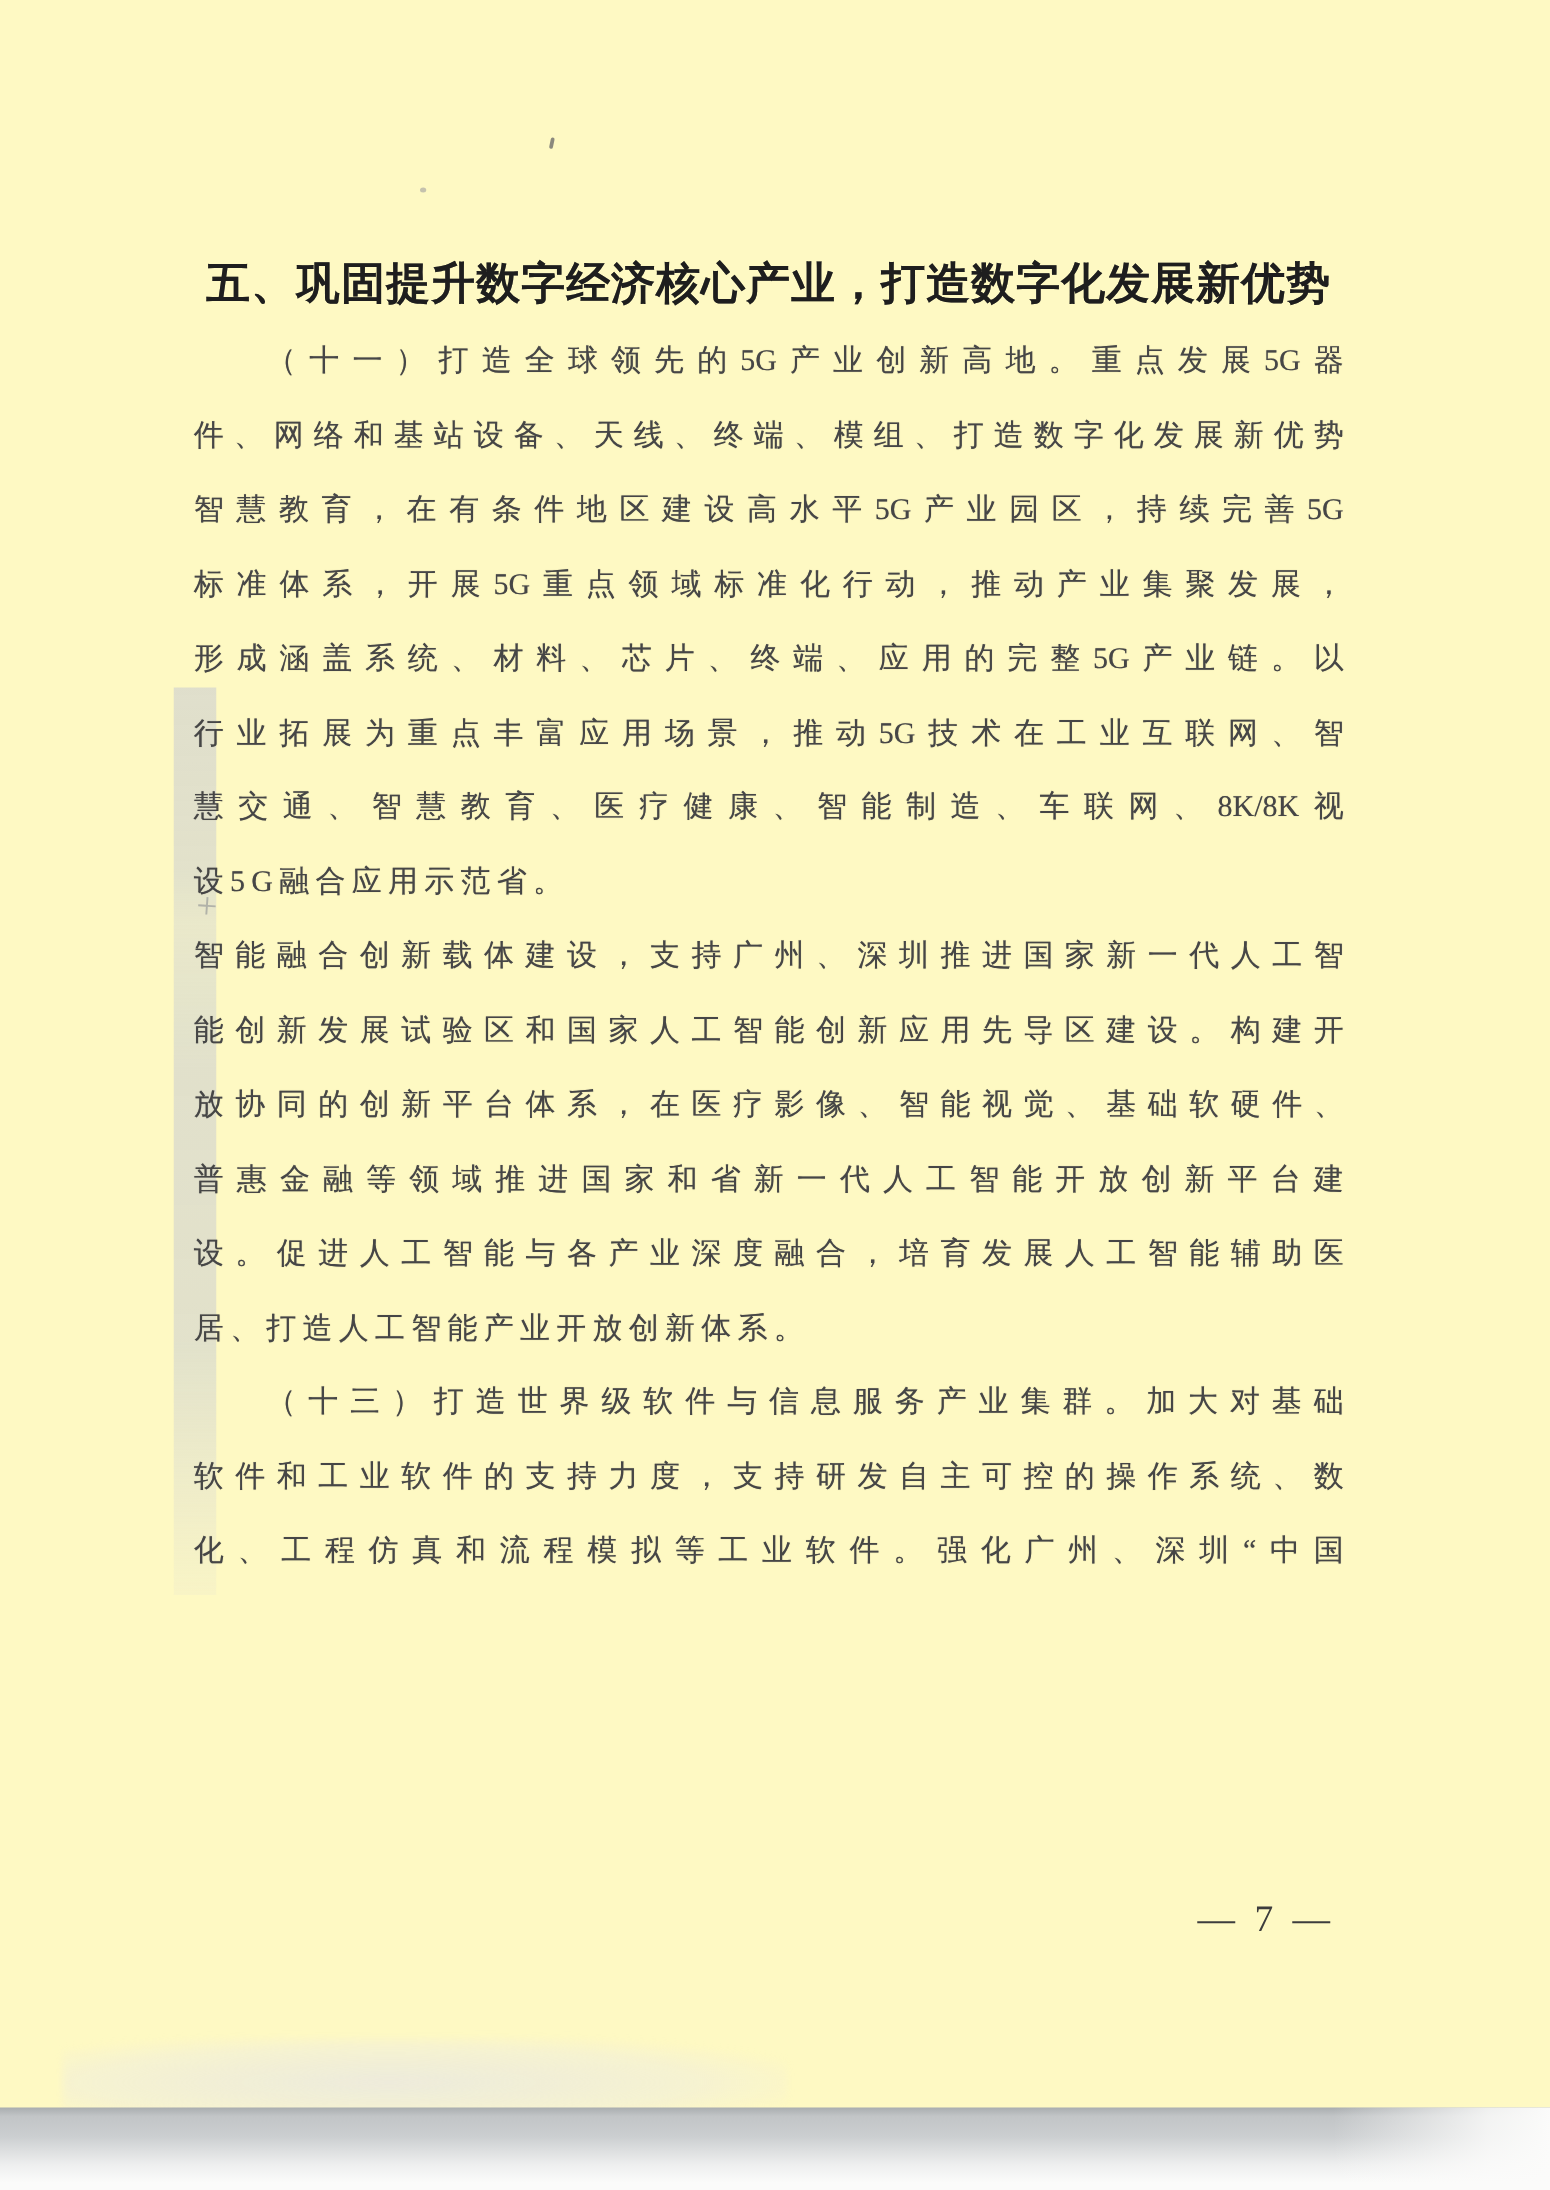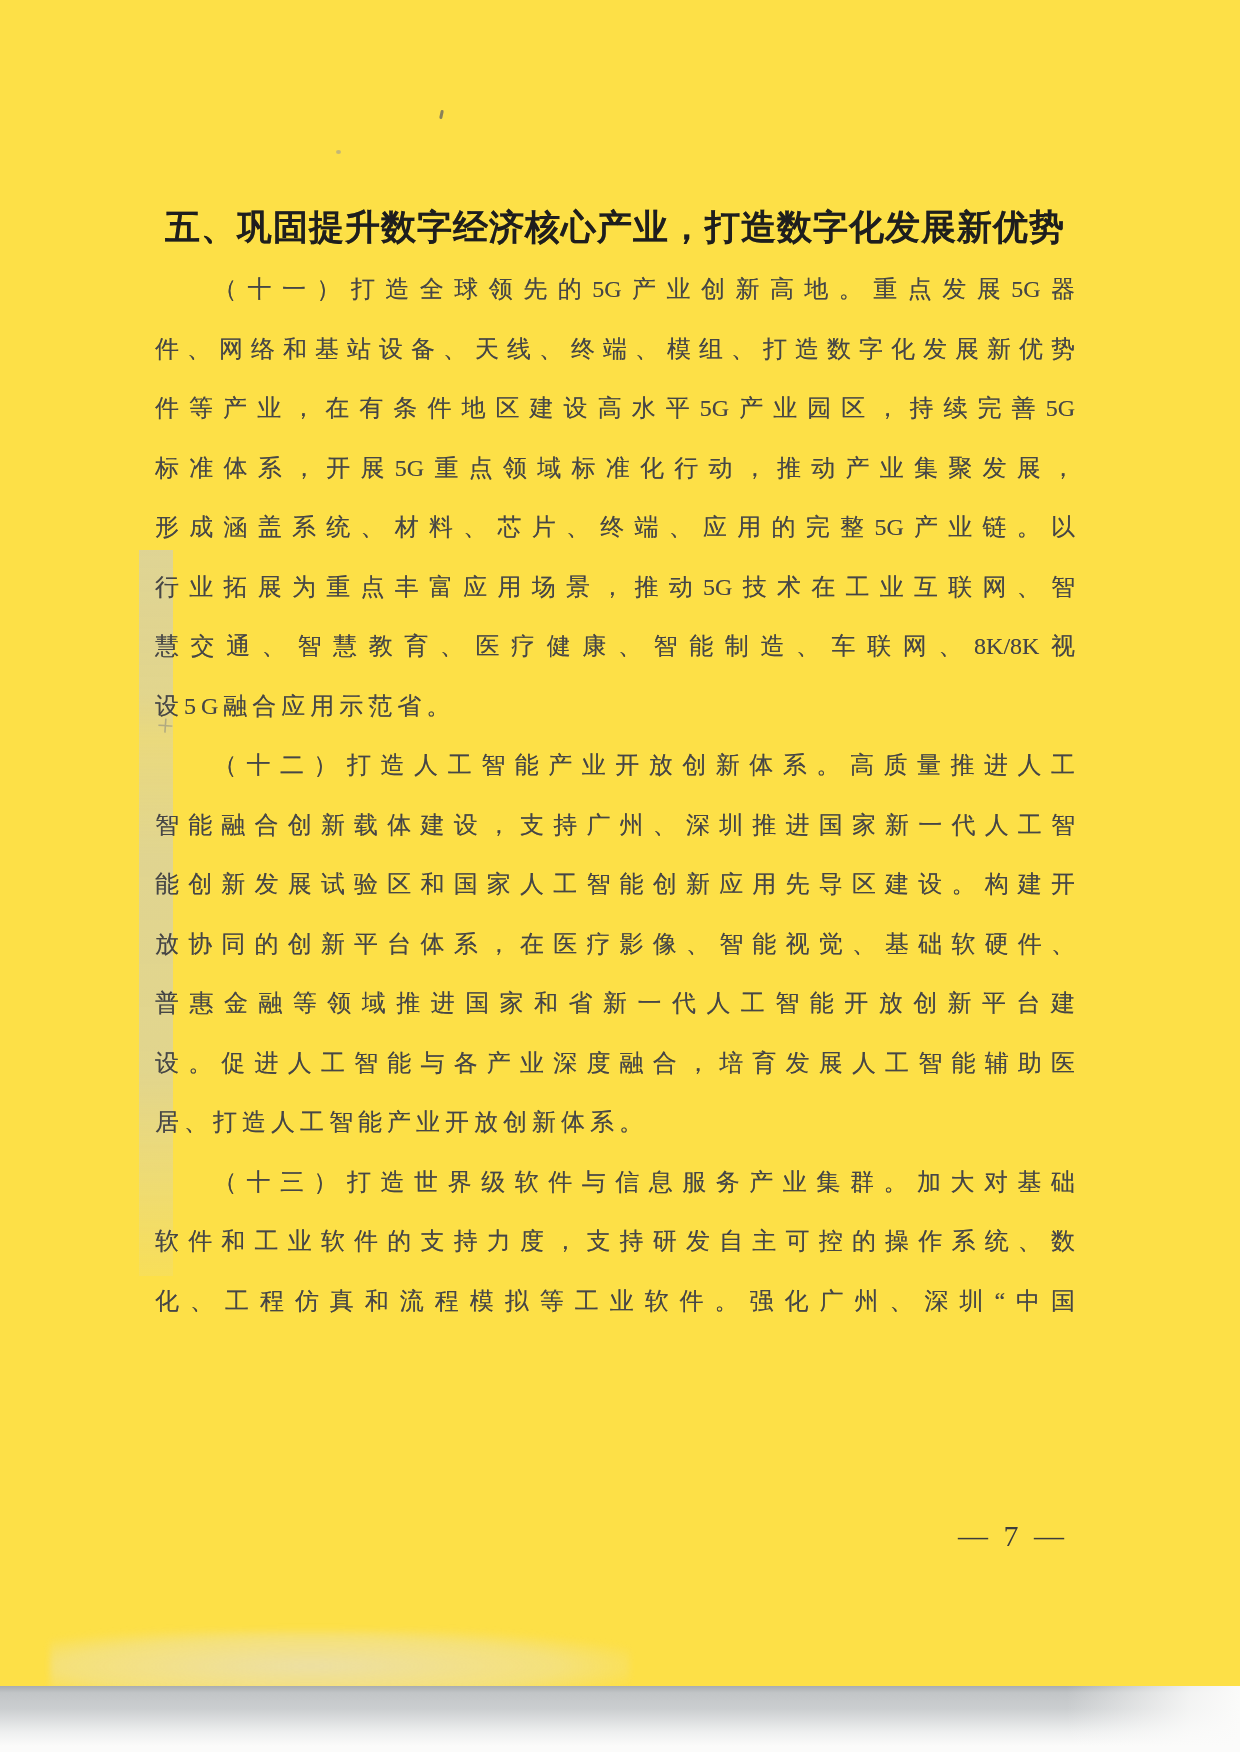--- a/index.html
+++ b/index.html
@@ -1,17 +1,17 @@
 <!DOCTYPE html>
 <html><head>
 <meta charset="utf-8">
 <style>
   html,body{margin:0;padding:0;}
   body{width:1240px;height:1752px;position:relative;background:#ffffff;overflow:hidden;}
-  .page{position:absolute;left:0;top:0;width:1240px;height:1752px;background:#fde047;}
+  .page{position:absolute;left:0;top:0;width:1240px;height:1752px;background:#fef9c3;}
 
   
   .heading{
     position:absolute;left:155px;top:204px;width:920px;height:46px;
     line-height:46px;text-align:center;
     font-family:"Liberation Sans",sans-serif;
     font-size:35px;font-weight:700;color:#1e1e1e;letter-spacing:1px;
     text-shadow:0 0 0.5px rgba(30,30,30,0.6);
   }
 
@@ -78,28 +78,27 @@
 
   <div class="heading">五、巩固提升数字经济核心产业，打造数字化发展新优势</div>
 
   <div class="left-strip"></div>
   <div class="cross-mark">+</div>
 
   <div class="body-text">
 
     <div class="line indent">（十一）打造全球领先的5G产业创新高地。重点发展5G器</div>
     <div class="line">件、网络和基站设备、天线、终端、模组、打造数字化发展新优势</div>
-    <div class="line">件等产业，在有条件地区建设高水平5G产业园区，持续完善5G</div>
+    <div class="line">智慧教育，在有条件地区建设高水平5G产业园区，持续完善5G</div>
     <div class="line">标准体系，开展5G重点领域标准化行动，推动产业集聚发展，</div>
     <div class="line">形成涵盖系统、材料、芯片、终端、应用的完整5G产业链。以</div>
     <div class="line">行业拓展为重点丰富应用场景，推动5G技术在工业互联网、智</div>
     <div class="line">慧交通、智慧教育、医疗健康、智能制造、车联网、8K/8K视</div>
     <div class="line end">设5G融合应用示范省。</div>
 
-    <div class="line indent">（十二）打造人工智能产业开放创新体系。高质量推进人工</div>
     <div class="line">智能融合创新载体建设，支持广州、深圳推进国家新一代人工智</div>
     <div class="line">能创新发展试验区和国家人工智能创新应用先导区建设。构建开</div>
     <div class="line">放协同的创新平台体系，在医疗影像、智能视觉、基础软硬件、</div>
     <div class="line">普惠金融等领域推进国家和省新一代人工智能开放创新平台建</div>
     <div class="line">设。促进人工智能与各产业深度融合，培育发展人工智能辅助医</div>
     <div class="line end">居、打造人工智能产业开放创新体系。</div>
 
     <div class="line indent">（十三）打造世界级软件与信息服务产业集群。加大对基础</div>
     <div class="line">软件和工业软件的支持力度，支持研发自主可控的操作系统、数</div>
     <div class="line">化、工程仿真和流程模拟等工业软件。强化广州、深圳“中国</div>

